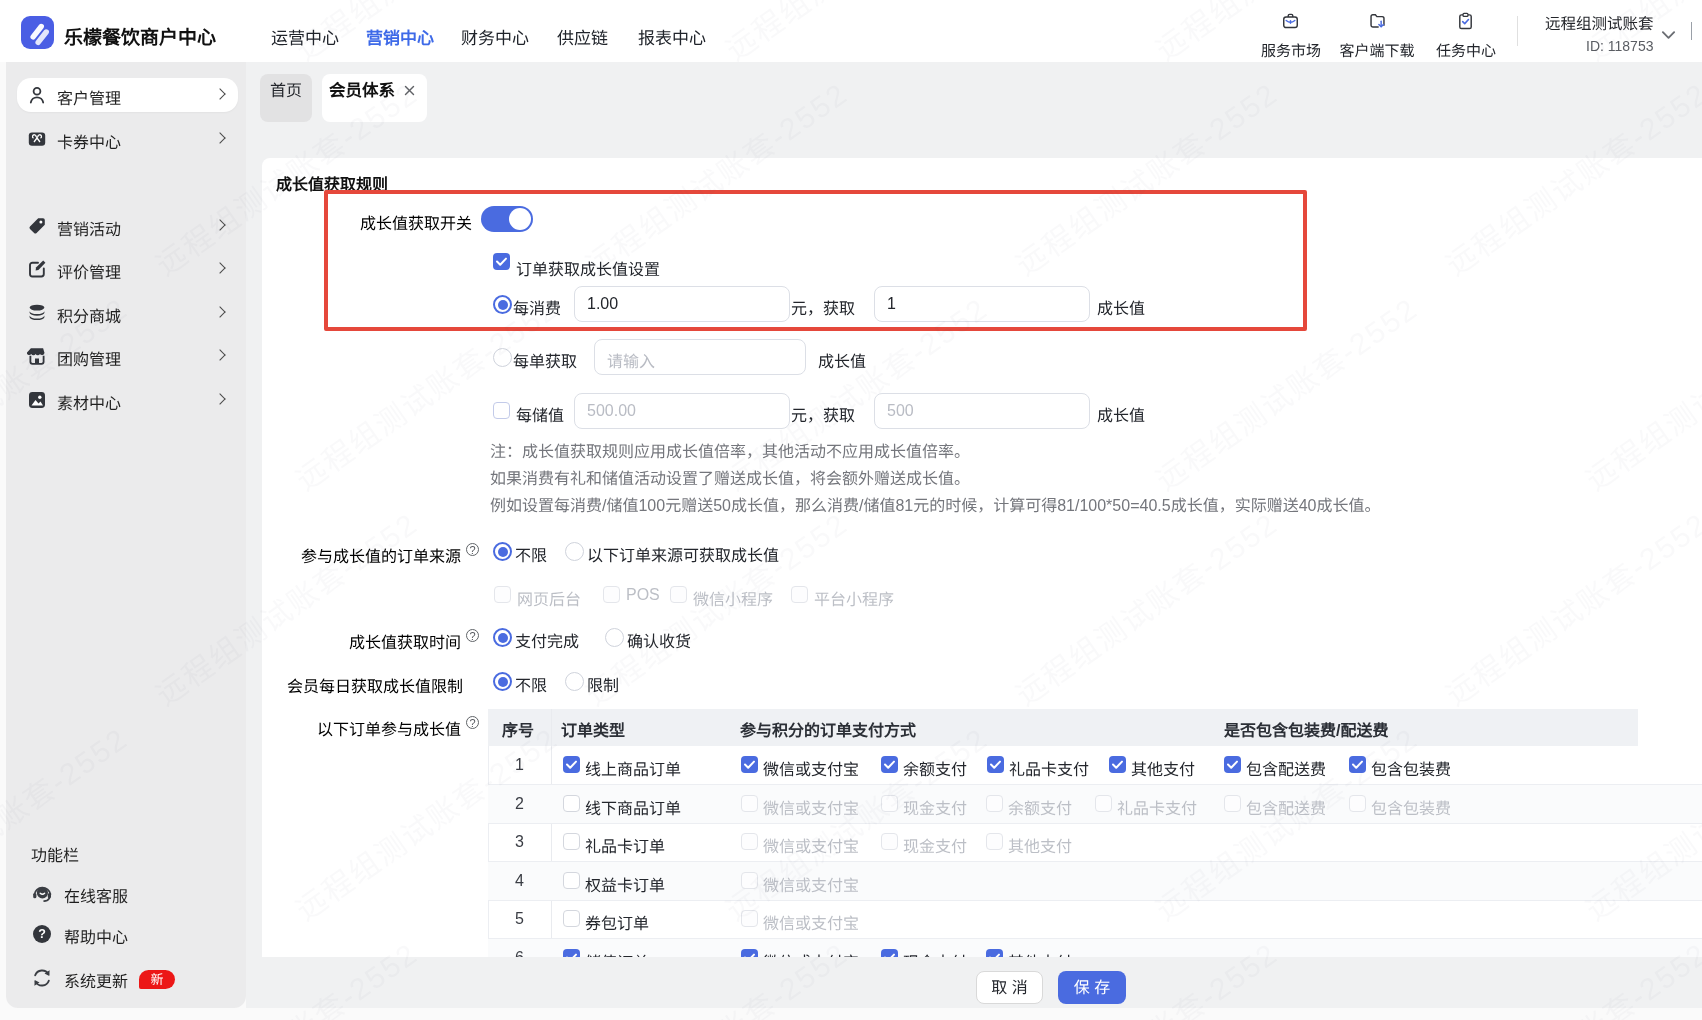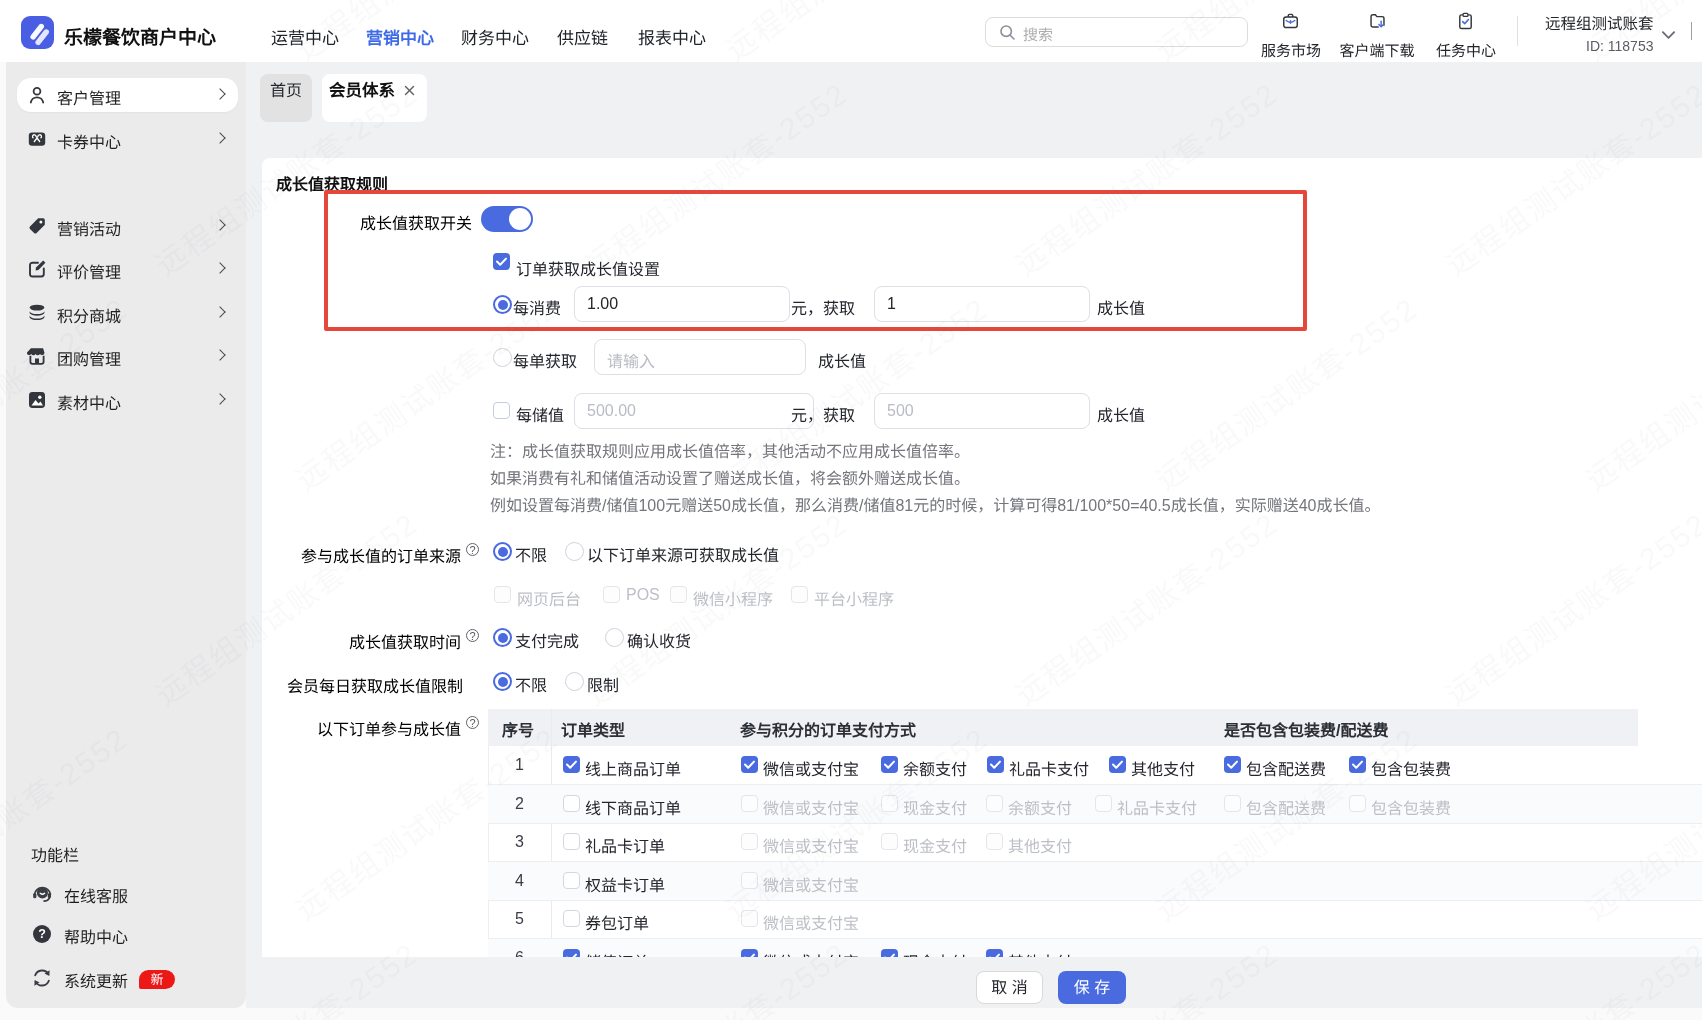--- a/index.html
+++ b/index.html
@@ -95,27 +95,20 @@
       <rect x="-2.7" y="-9.3" width="5.4" height="18.6" rx="2.7" fill="#fff" opacity="0.97" transform="translate(16.2,15.7) rotate(38)"></rect>
       <rect x="-2.7" y="-9.3" width="5.4" height="18.6" rx="2.7" fill="#fff" opacity="0.85" transform="translate(21.2,21.2) rotate(38)"></rect>
     </svg>
   </div>
   <div id="brand">乐檬餐饮商户中心</div>
   <div class="nav-item" style="left:271px;">运营中心</div>
   <div class="nav-item active" style="left:366px;">营销中心</div>
   <div class="nav-item" style="left:461px;">财务中心</div>
   <div class="nav-item" style="left:557px;">供应链</div>
   <div class="nav-item" style="left:638px;">报表中心</div>
-  <div id="search">
-    <svg style="position:absolute;left:13px;top:6px;" width="17" height="17" viewBox="0 0 17 17">
-        <circle cx="7.2" cy="7.2" r="5.2" fill="none" stroke="#8a8f99" stroke-width="1.6"></circle>
-        <line x1="11.2" y1="11.2" x2="15" y2="15" stroke="#8a8f99" stroke-width="1.6" stroke-linecap="round"></line>
-      </svg>
-    <div class="ph">搜索</div>
-  </div>
 
   <div class="hicon" style="left:1261px; width:58px;">
     <svg width="19" height="19" viewBox="0 0 25 25">
         <path d="M9.5 6.5 v-1.6 a1.8 1.8 0 0 1 1.8 -1.8 h2.4 a1.8 1.8 0 0 1 1.8 1.8 v1.6" fill="none" stroke="#33363c" stroke-width="1.9"></path>
         <rect x="3.6" y="6.5" width="17.8" height="14" rx="3" fill="none" stroke="#33363c" stroke-width="1.9"></rect>
         <path d="M6.8 11.2 q5.7 4.6 11.4 0" fill="none" stroke="#4a6be0" stroke-width="1.9" stroke-linecap="round"></path>
         <line x1="12.5" y1="11.6" x2="12.5" y2="14.8" stroke="#4a6be0" stroke-width="1.9" stroke-linecap="round"></line>
       </svg>
     <div class="lbl">服务市场</div>
   </div>
@@ -278,21 +271,21 @@
 
     <div class="rd off" style="left:231px; top:190px;"></div>
     <div class="ct" style="left:251px; top:190px;">每单获取</div>
     <div class="inp" style="left:332px; top:181px; width:212px;">
         <span class="p">请输入</span>
       </div>
     <div class="ct" style="left:556px; top:190px;">成长值</div>
 
     <div class="cb off" style="left:231px; top:244px;"></div>
     <div class="ct" style="left:254px; top:244px;">每储值</div>
-    <div class="inp" style="left:312px; top:235px; width:240px;">
+    <div class="inp" style="left:312px; top:235px; width:216px;">
         <span class="p">500.00</span>
       </div>
     <div class="ct" style="left:529px; top:244px;">元，获取</div>
     <div class="inp" style="left:612px; top:235px; width:216px;">
         <span class="p">500</span>
       </div>
     <div class="ct" style="left:835px; top:244px;">成长值</div>
 
     <div class="note" style="top:280px;">注：成长值获取规则应用成长值倍率，其他活动不应用成长值倍率。</div>
     <div class="note" style="top:307px;">如果消费有礼和储值活动设置了赠送成长值，将会额外赠送成长值。</div>

